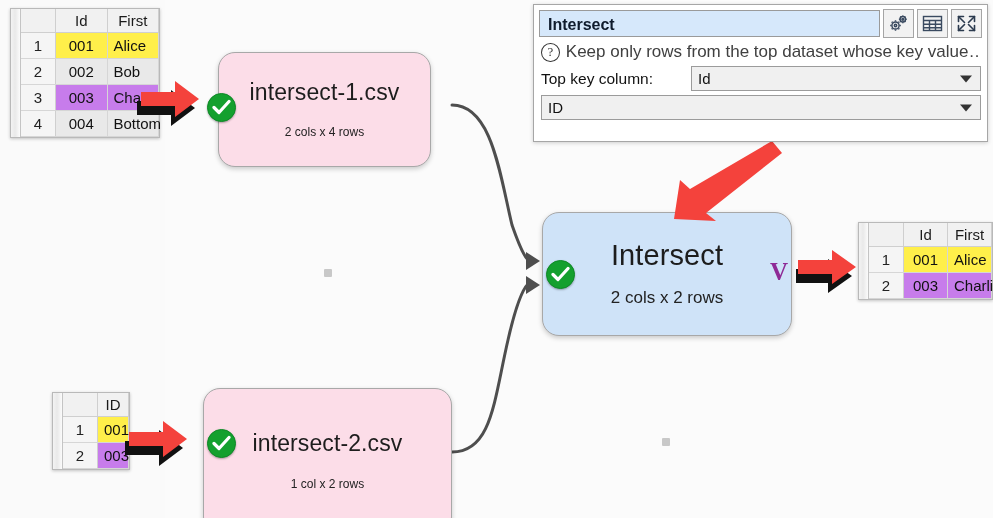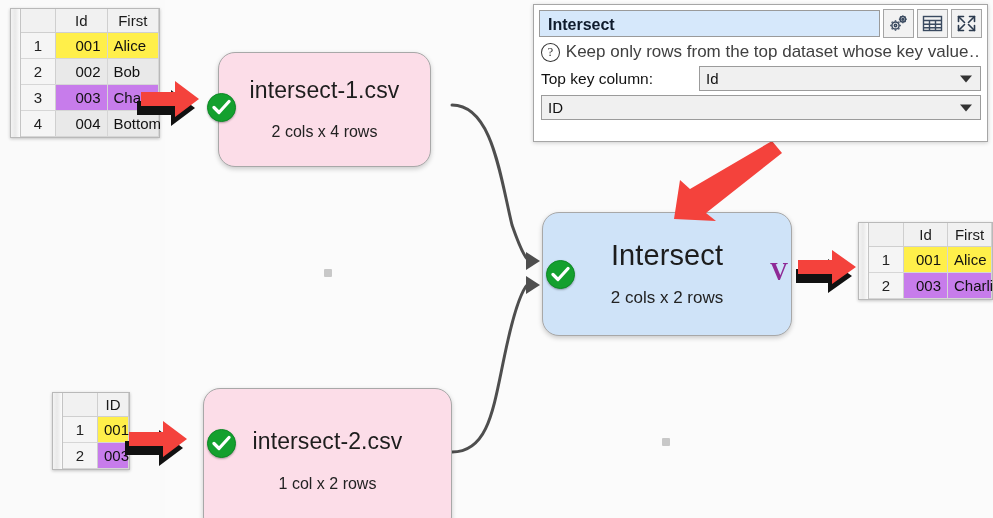--- a/index.html
+++ b/index.html
@@ -55,21 +55,21 @@
     white-space:nowrap;
   }
   .tbl td.rowhdr{
     background:#f5f5f5;
     color:#222;
     text-align:center;
     width:22px;
     border-right:1px solid #cfcfcf;
   }
   .tbl th.corner{background:#f1f1f1;width:22px;}
-  .tbl td.num{text-align:right;}
+  .tbl td.num{text-align:center;}
   .tbl td.txt{text-align:left;}
   .c-yellow{background:#ffef4a !important;}
   .c-purple{background:#c77ceb !important;}
   .c-plain {background:#e9e9e9 !important;}
 
   
   #tbl-left   {left:10px; top:8px;  width:150px;}
   #tbl-bottom {left:52px; top:392px;width:78px;}
   #tbl-right  {left:858px;top:222px;width:135px;}
 
@@ -80,21 +80,21 @@
     border:1px solid #a8a8a8;
     box-sizing:border-box;
     box-shadow:0 2px 5px rgba(0,0,0,.20);
     display:flex;flex-direction:column;
     align-items:center;justify-content:center;
     color:#1d1d1d;
   }
   .node.pink{background:#fcdde8;}
   .node.blue{background:#cfe3f8;}
   .node .node-title{font-size:23px;line-height:1.1;letter-spacing:.1px;}
-  .node .node-sub{font-size:16px;margin-top:20px;color:#222;}
+  .node .node-sub{font-size:12px;margin-top:20px;color:#222;}
   .node.blue .node-title{font-size:29px;}
   .node.blue .node-sub{font-size:17px;margin-top:16px;}
 
   #node-csv1{left:218px;top:52px;width:213px;height:115px;}
   #node-csv2{left:203px;top:388px;width:249px;height:146px;}
   #node-intersect{left:542px;top:212px;width:250px;height:124px;}
 
   
   .okcheck{
     position:absolute;width:27px;height:27px;border-radius:50%;
@@ -146,21 +146,21 @@
     box-sizing:border-box;
   }
   .hint-row{padding:2px 6px 1px 7px;align-items:center;}
   .hint-icon{
     width:19px;height:19px;border-radius:50%;border:1.6px solid #333;
     display:flex;align-items:center;justify-content:center;
     font-size:13px;color:#333;box-sizing:border-box;margin-right:6px;
     font-family:"Liberation Serif","DejaVu Serif",serif;
   }
   .hint-text{font-size:17px;color:#404040;white-space:nowrap;overflow:hidden;}
-  .field-row{padding:3px 6px 1px 7px;align-items:center;gap:8px;}
+  .field-row{padding:3px 6px 1px 7px;align-items:center;}
   .field-label{font-size:15.5px;color:#111;width:150px;flex:none;}
   .combo{
     flex:1;height:25px;border:1px solid #9b9b9b;background:#f0f0f0;
     display:flex;align-items:center;box-sizing:border-box;
     font-size:15px;color:#111;padding:0 6px;position:relative;
   }
   .combo .caret{
     position:absolute;right:8px;top:50%;transform:translateY(-50%);
     width:0;height:0;border-left:6px solid transparent;
     border-right:6px solid transparent;border-top:7px solid #333;

